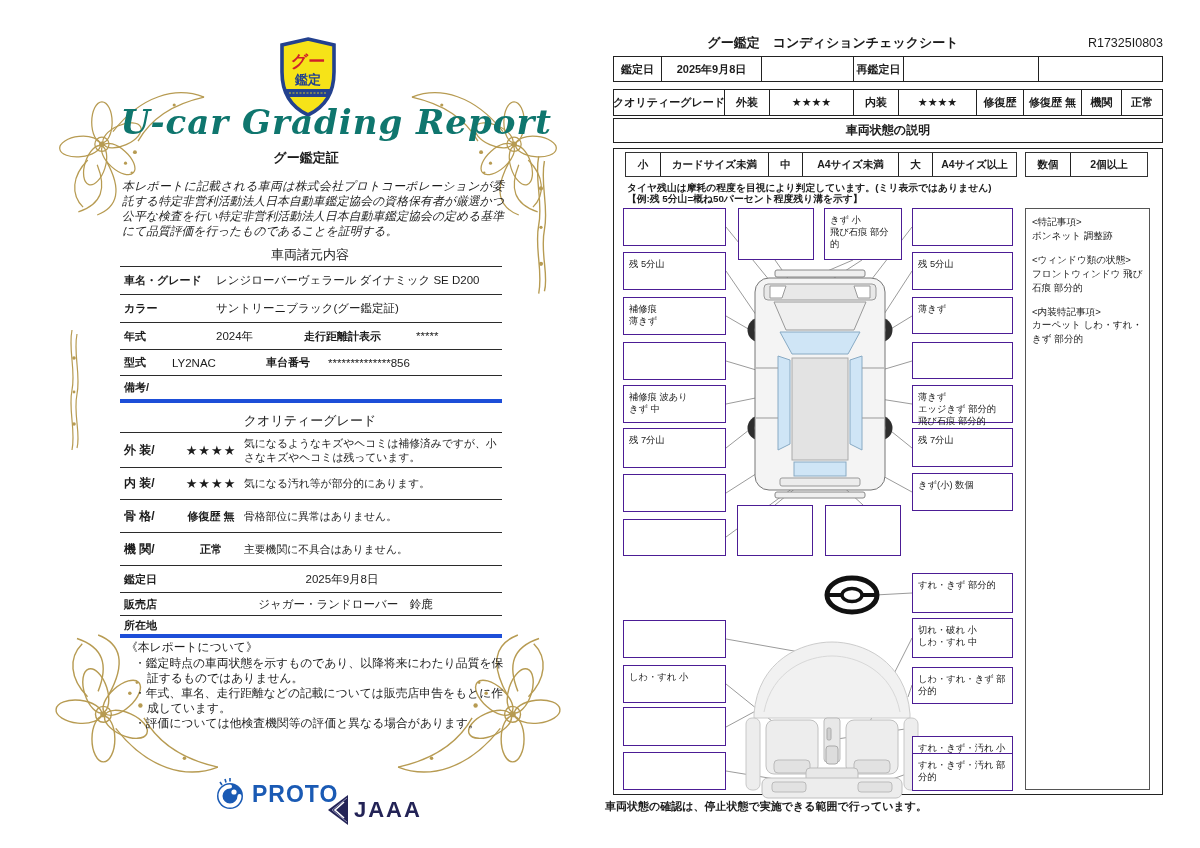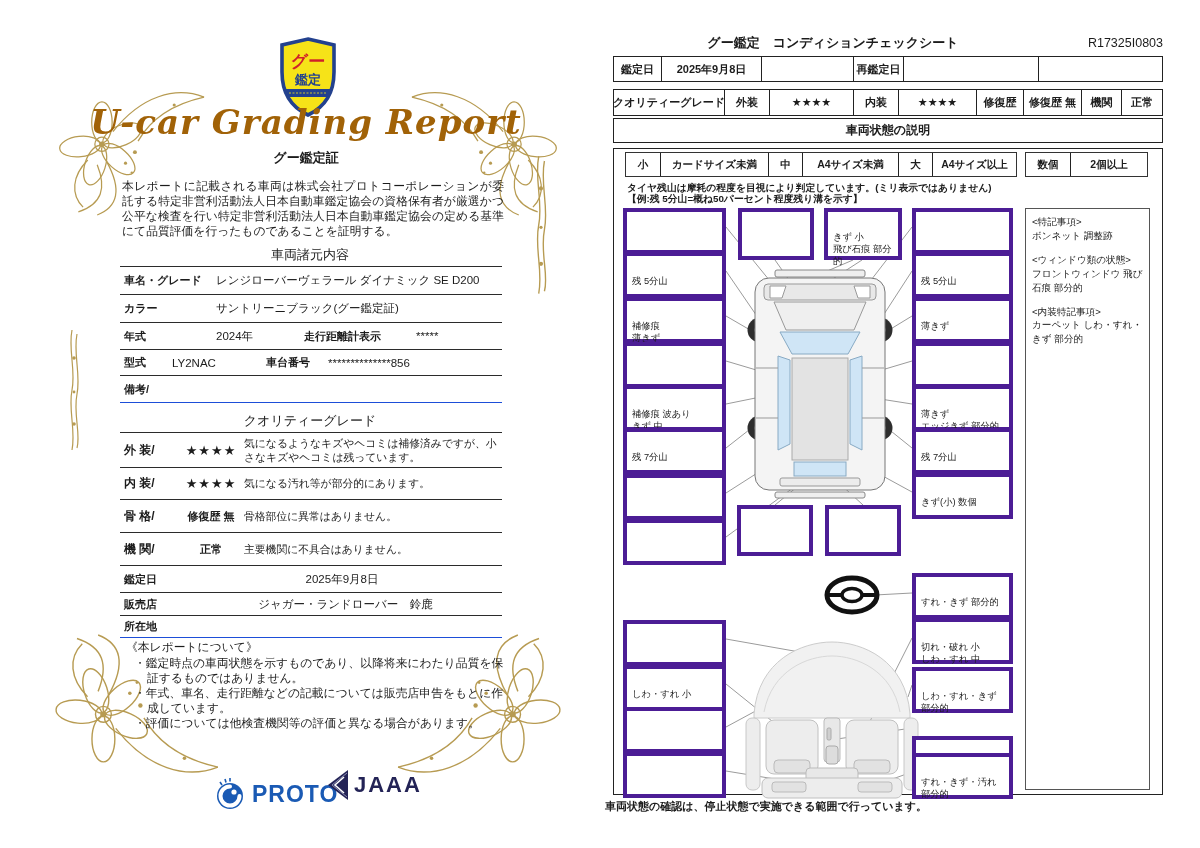--- a/index.html
+++ b/index.html
@@ -2,30 +2,30 @@
 <html><head>
 <meta charset="utf-8">
 <style>
   html,body{margin:0;padding:0;}
   body{width:1200px;height:848px;position:relative;background:#ffffff;
        font-family:"Liberation Sans","DejaVu Sans",sans-serif;color:#1c1c1c;overflow:hidden;}
   .abs{position:absolute;}
   svg{display:block;overflow:visible;}
 
   
-  .lp-title{left:60px;top:102px;width:492px;text-align:center;
+  .lp-title{left:60px;top:102px;width:492px;text-align:right;
             font-family:"DejaVu Serif","Liberation Serif",serif;
-            font-style:italic;font-weight:bold;font-size:34px;color:#a16207;letter-spacing:1px;}
+            font-style:italic;font-weight:bold;font-size:34px;color:#0f766e;letter-spacing:1px;}
   .lp-cert{left:60px;top:149px;width:492px;text-align:center;font-weight:bold;font-size:13px;}
   .lp-intro{left:122px;top:179px;width:382px;font-family:"Liberation Serif","DejaVu Serif",serif;
-            font-size:11.8px;line-height:15px;text-align:justify;}
+            font-size:11.8px;line-height:15px;text-align:justify;font-style:italic;}
   .lp-h{left:110px;width:400px;text-align:center;font-weight:normal;font-size:13px;}
   .ltable{left:120px;width:382px;}
   .lrow{display:flex;align-items:center;border-top:1px solid #2b2b2b;box-sizing:border-box;padding:0 4px;}
-  .lrow.last{border-bottom:1px solid #1d4ed8;}
+  .lrow.last{border-bottom:4px solid #1d4ed8;}
   .llabel{font-weight:bold;font-size:11px;white-space:nowrap;}
   .lval{font-size:11.5px;white-space:nowrap;}
   .lval-c{flex:1;text-align:center;font-size:11.5px;}
   .gl{width:54px;font-weight:bold;font-size:12px;}
   .gv{width:66px;text-align:center;font-weight:bold;}
   .gv.star{font-size:13px;letter-spacing:1px;}
   .gv.txt{font-size:11px;}
   .gd{flex:1;font-size:10.8px;line-height:1.32;}
   .about{left:126px;top:640px;width:380px;font-family:"Liberation Serif","DejaVu Serif",serif;
          font-size:11.8px;line-height:15px;}
@@ -38,22 +38,22 @@
   .rp-title{left:613px;top:34px;width:440px;text-align:center;font-weight:bold;font-size:13px;}
   .rp-no{left:1000px;top:36px;width:163px;text-align:right;font-size:12.5px;}
   .rp-table{position:absolute;display:flex;border:1.2px solid #222;background:#fff;box-sizing:border-box;}
   .rp-cell{border-left:1px solid #222;display:flex;align-items:center;justify-content:center;
            font-weight:bold;font-size:11px;box-sizing:border-box;white-space:nowrap;}
   .rp-cell:first-child{border-left:none;}
   .rp-bar{left:613px;top:118px;width:550px;height:25px;border:1.2px solid #222;box-sizing:border-box;
           display:flex;align-items:center;justify-content:center;font-weight:bold;font-size:12px;background:#fff;}
   .rp-main{left:613px;top:148px;width:550px;height:647px;border:1.2px solid #222;box-sizing:border-box;background:#fff;}
   .tire-note{left:627px;width:430px;font-weight:bold;font-size:9.8px;}
-  .cbox{position:absolute;border:4px solid #4c1d95;background:#fff;box-sizing:border-box;
-        font-size:9.3px;line-height:1.3;padding:19px 5px;white-space:pre-line;color:#1c1c1c;}
+  .cbox{position:absolute;border:1px solid #4c1d95;background:#fff;box-sizing:border-box;
+        font-size:9.3px;line-height:1.3;padding:5px 5px;white-space:pre-line;color:#1c1c1c;}
   .notes{left:1025px;top:208px;width:125px;height:582px;border:1px solid #555;box-sizing:border-box;
          background:#fff;padding:6px 6px;font-size:9.6px;line-height:1.45;}
   .notes .nh{margin-top:10px;}
   .notes .nh:first-child{margin-top:0;}
   .rp-footer{left:605px;top:799px;width:560px;font-weight:bold;font-size:11px;}
 </style>
 </head>
 <body>
 
 <svg class="abs" style="left:36px;top:50px;" width="190" height="165" viewBox="0 0 190 210">
@@ -255,21 +255,21 @@
         <line x1="6" y1="5" x2="8" y2="8"></line>
         <line x1="11" y1="2" x2="12" y2="5.5"></line>
         <line x1="16" y1="1" x2="16" y2="4.5"></line>
       </g>
     <circle cx="16" cy="19" r="13" fill="#1a5ab4"></circle>
     <path d="M16,9.5 A9.5,9.5 0 1 0 25.5,19" fill="none" stroke="#ffffff" stroke-width="4" stroke-linecap="round"></path>
     <circle cx="20" cy="15" r="2.6" fill="#ffffff"></circle>
   </svg>
   <span class="logo-text-proto">PROTO</span>
 </div>
-<div class="abs" style="left:324px;top:769px;display:flex;align-items:center;gap:4px;">
+<div class="abs" style="left:324px;top:794px;display:flex;align-items:center;gap:4px;">
   <svg width="26" height="32" viewBox="0 0 26 32">
     <polygon points="24,1 4,16 24,31" fill="#232356"></polygon>
     <path d="M20,8 L11,16 L20,24" fill="none" stroke="#ffffff" stroke-width="1.6"></path>
     <path d="M23,4 L8,16 L23,28" fill="none" stroke="#8c8cb0" stroke-width="1"></path>
   </svg>
   <span class="logo-text-jaaa">JAAA</span>
 </div>
 
 <div class="abs rp-title">グー鑑定　コンディションチェックシート</div>
 <div class="abs rp-no">R17325I0803</div>

